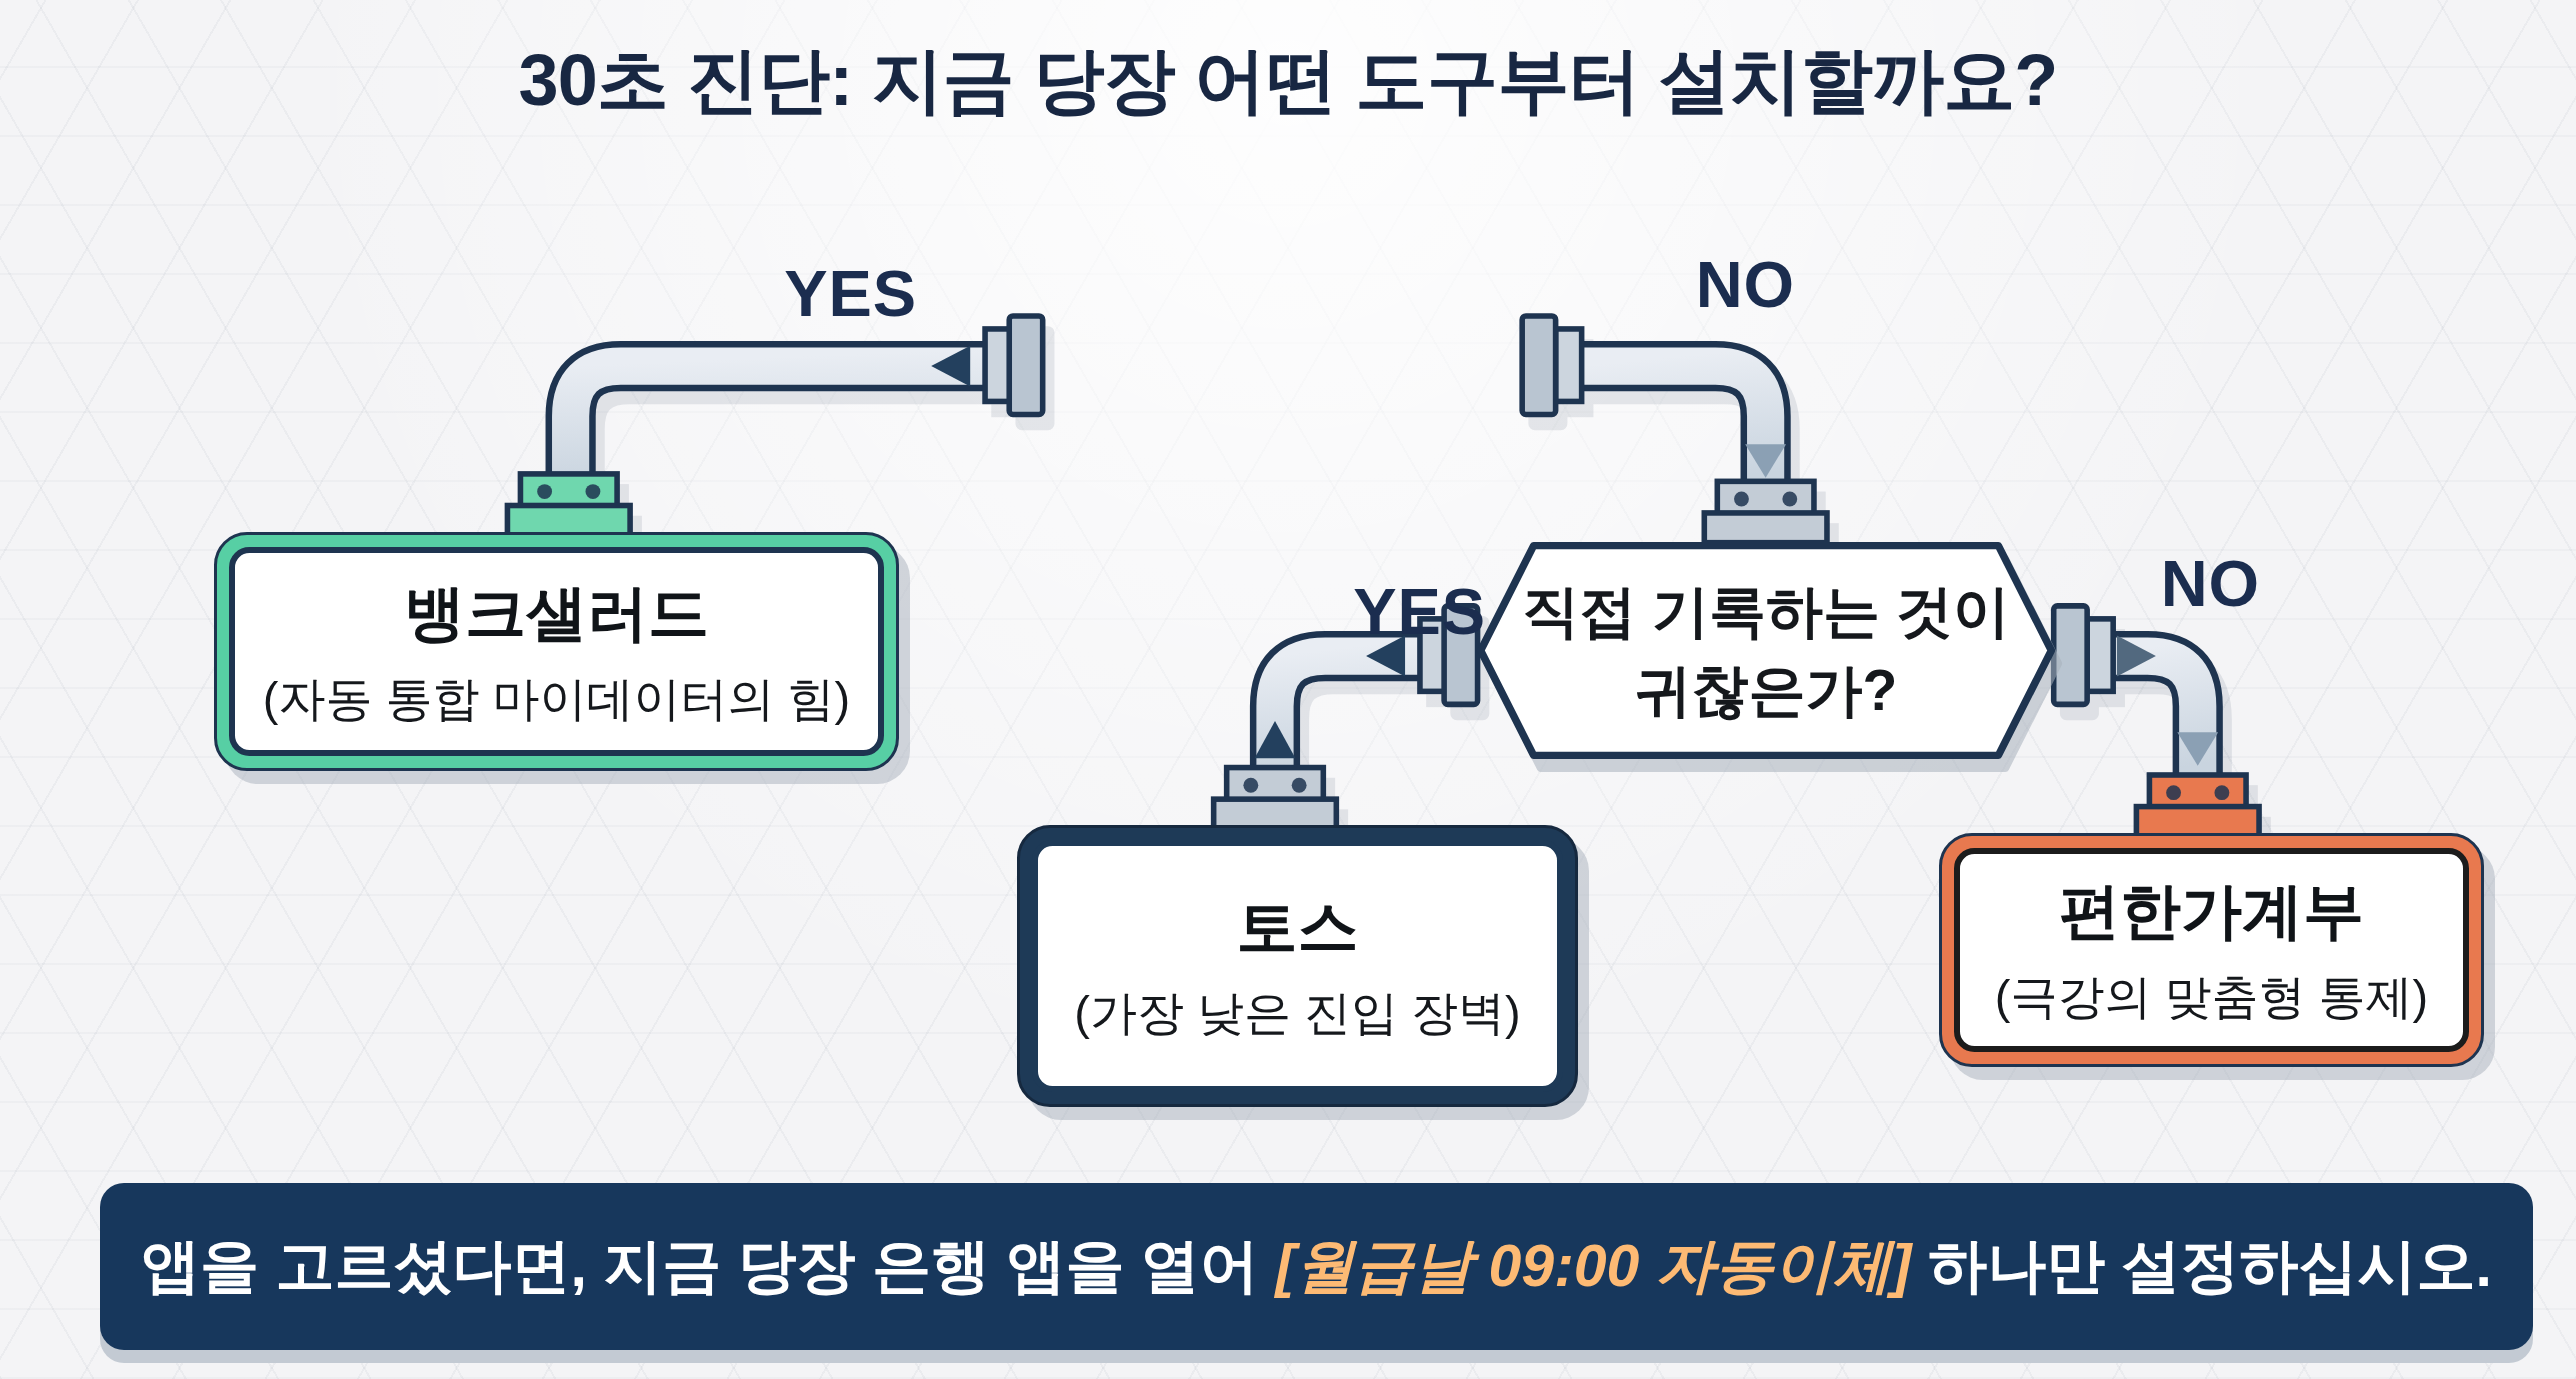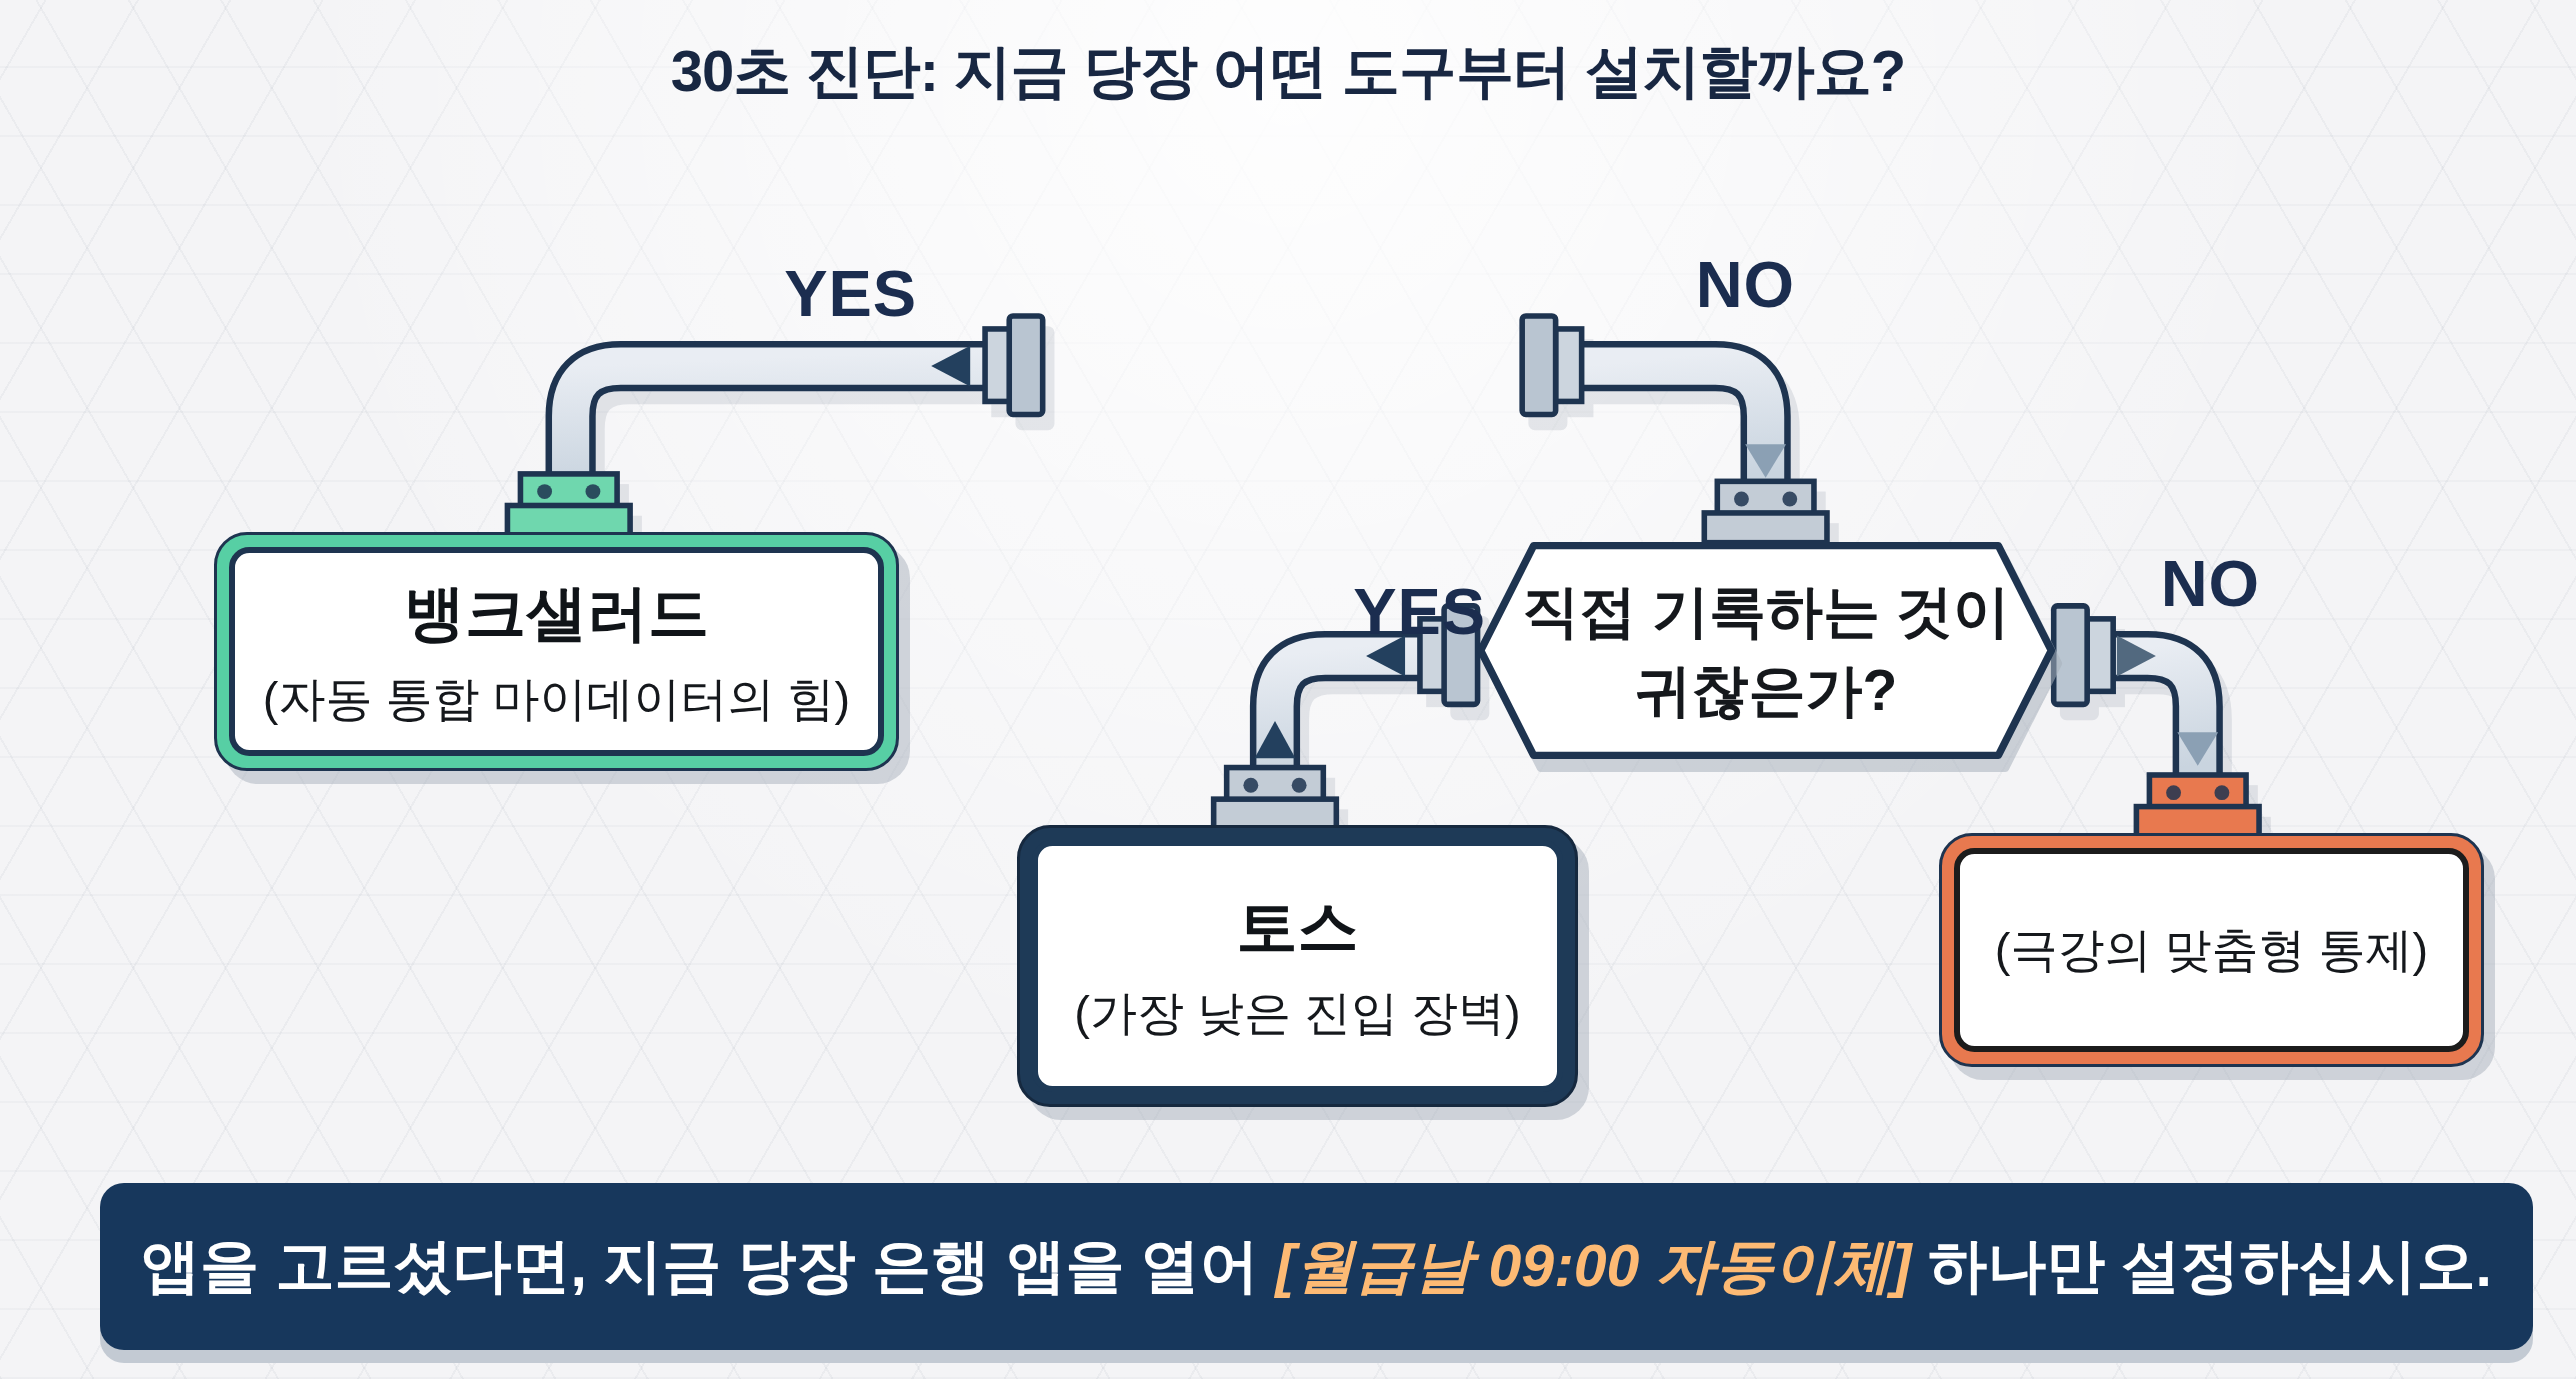--- a/index.html
+++ b/index.html
@@ -8,21 +8,21 @@
     font-family:"Liberation Sans", sans-serif;
     background-color:#f4f4f6;
     background-image:
       radial-gradient(ellipse at 50% 6%, rgba(255,255,255,0.9) 0%, rgba(255,255,255,0) 55%),
       repeating-linear-gradient(60deg,  rgba(30,52,80,0.045) 0 1.9px, transparent 1.9px 80px),
       repeating-linear-gradient(-60deg, rgba(30,52,80,0.045) 0 1.9px, transparent 1.9px 80px),
       repeating-linear-gradient(0deg,   rgba(30,52,80,0.030) 0 1.9px, transparent 1.9px 69px);
   }
   .title{
     position:absolute;left:0;right:0;top:33px;text-align:center;
-    font-size:58px;font-weight:800;color:#182742;letter-spacing:-0.9px;z-index:4;
+    font-size:72px;font-weight:800;color:#182742;letter-spacing:-0.9px;z-index:4;
   }
   
   .pipes{position:absolute;left:0;top:0;width:2576px;height:1379px;z-index:1;
          filter:drop-shadow(9.3px 13px 0 rgba(30,52,80,0.10));}
   .pipe-outer{fill:none;stroke:#1e3450;stroke-width:54;}
   .pipe-inner{fill:none;stroke:url(#pipeG);stroke-width:40;}
   .plateA{fill:#b9c5d1;stroke:#1e3450;stroke-width:6;rx:4;}
   .plateB{fill:#ccd5de;stroke:#1e3450;stroke-width:6;}
   .bolt{fill:#1e3450;opacity:.85;}
   .arrow-dark{fill:#23405e;}
@@ -174,20 +174,21 @@
 
   <div class="result navy">
     <div class="result-inner">
       <div class="result-name">토스</div>
       <div class="result-sub">(가장 낮은 진입 장벽)</div>
     </div>
   </div>
 
   <div class="result orange">
     <div class="result-inner">
+      <div class="result-name">편한가계부</div>
       <div class="result-sub">(극강의 맞춤형 통제)</div>
     </div>
   </div>
 
   <div class="footer">
     <span>앱을 고르셨다면, 지금 당장 은행 앱을 열어</span>
     <span class="hl">[월급날 09:00 자동이체]</span>
     <span>하나만 설정하십시오.</span>
   </div>
 

